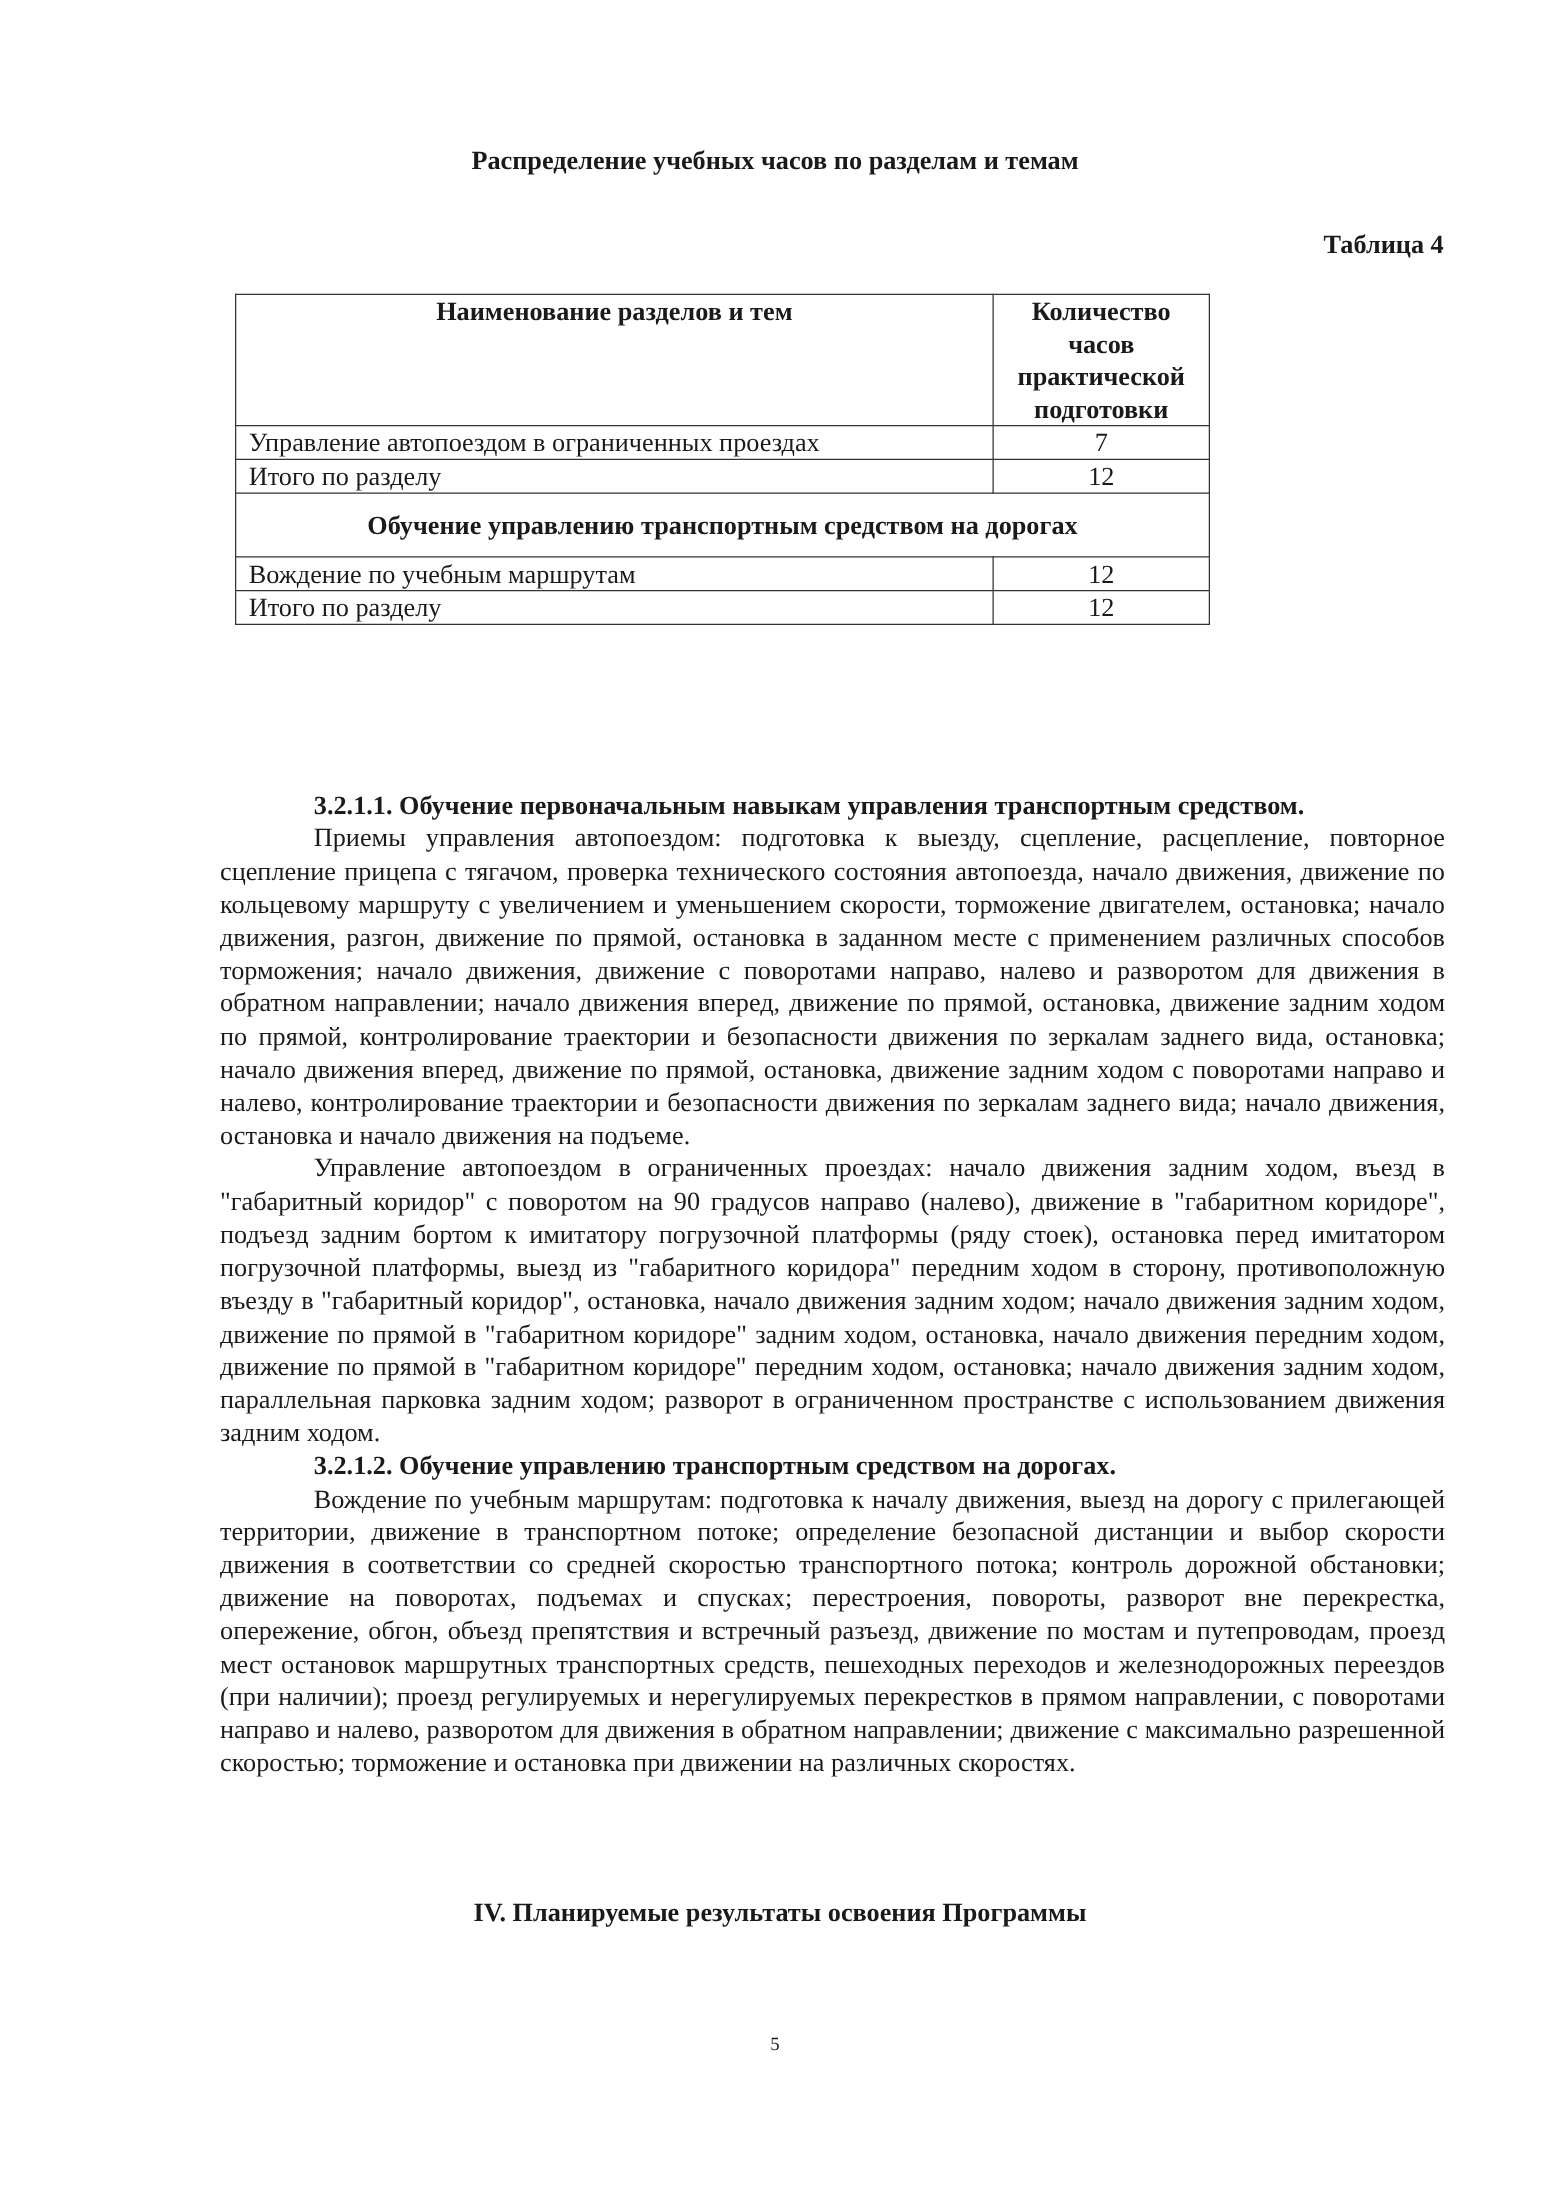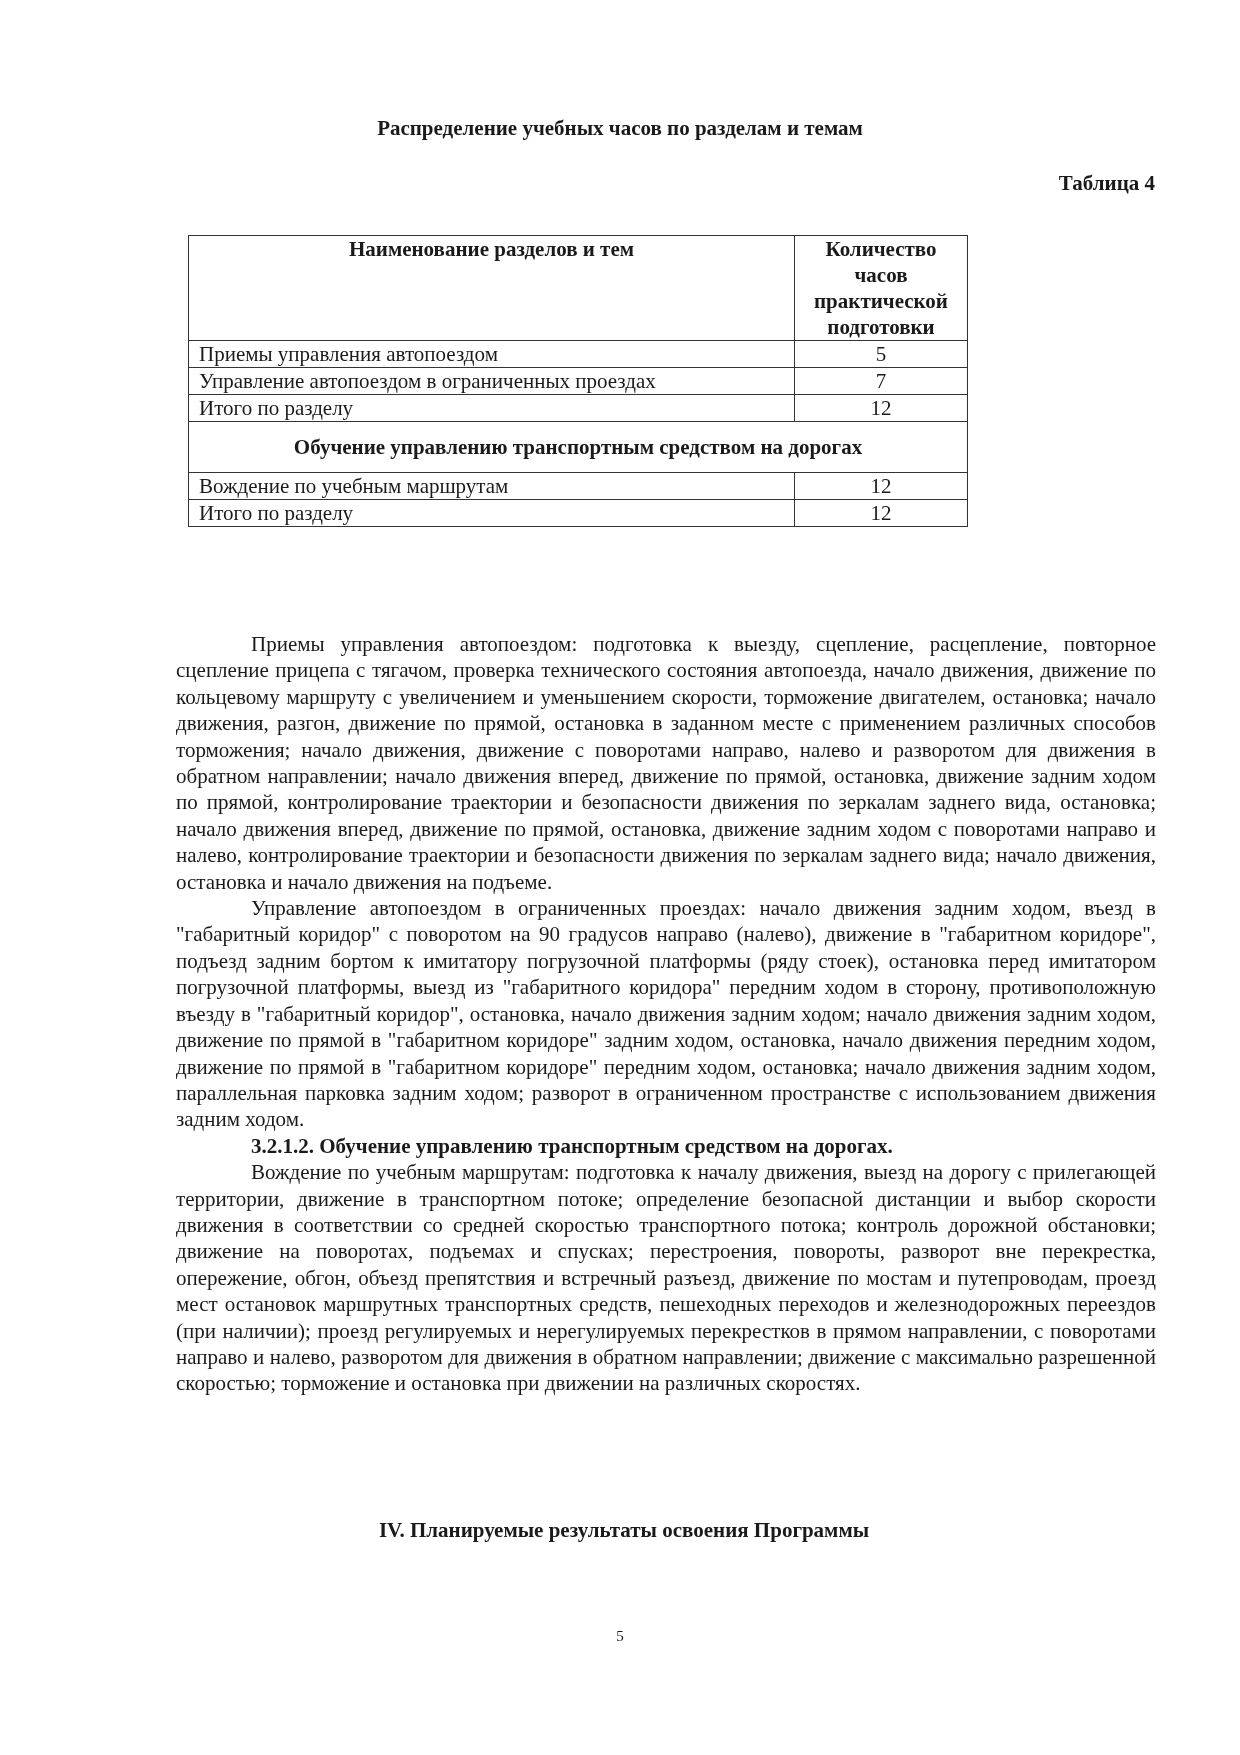--- a/index.html
+++ b/index.html
@@ -1,20 +1,20 @@
 <!DOCTYPE html>
 <html><head>
 <meta charset="utf-8">
 <style>
   html, body { margin: 0; padding: 0; background: #ffffff; }
   body { width: 1240px; height: 1755px; position: relative; overflow: hidden;
          font-family: "Liberation Serif", "DejaVu Serif", serif; color: #1a1a1a; }
   .title { position: absolute; top: 116px; left: 0; width: 1240px; text-align: center;
            font-weight: bold; font-size: 21px; }
-  .table-label { position: absolute; top: 171px; right: 85px; font-weight: bold; font-size: 21px; }
+  .table-label { position: absolute; top: 183px; right: 85px; font-weight: bold; font-size: 21px; }
   table.hours { position: absolute; top: 235px; left: 188px; width: 780px; border-collapse: collapse;
                 font-size: 21px; }
   table.hours td, table.hours th { border: 1.5px solid #333; padding: 0 10px; line-height: 26px; }
   table.hours th { font-weight: bold; vertical-align: top; text-align: center; }
   th.col-name { height: 104px; padding-top: 1px; }
   th.col-hours { width: 152px; padding: 1px 4px; }
   td.section { font-weight: bold; text-align: center; height: 50px; vertical-align: middle; padding-top: 0; }
   td.num { text-align: center; }
   .text { position: absolute; left: 176px; width: 980px; font-size: 21px; line-height: 26.4px; }
   .text p { margin: 0; text-align: justify; text-indent: 75px; }
@@ -29,24 +29,20 @@
 <div class="title">Распределение учебных часов по разделам и темам</div>
 <div class="table-label">Таблица 4</div>
 
 <table class="hours">
   <tbody>
       <tr>
     <th class="col-name">Наименование разделов и тем</th>
     <th class="col-hours">Количество часов практической подготовки</th>
   </tr>
   <tr>
-    <td>Приемы управления автопоездом</td>
-    <td class="num">5</td>
-  </tr>
-  <tr>
     <td>Управление автопоездом в ограниченных проездах</td>
     <td class="num">7</td>
   </tr>
   <tr>
     <td>Итого по разделу</td>
     <td class="num">12</td>
   </tr>
   <tr>
     <td colspan="2" class="section">Обучение управлению транспортным средством на дорогах</td>
   </tr>
@@ -55,20 +51,21 @@
     <td class="num">12</td>
   </tr>
   <tr>
     <td>Итого по разделу</td>
     <td class="num">12</td>
   </tr>
 </tbody>
   </table>
 
 <div class="text" style="top: 631px;">
+  <p class="heading">3.2.1.1. Обучение первоначальным навыкам управления транспортным средством.</p>
   <p>Приемы управления автопоездом: подготовка к выезду, сцепление, расцепление, повторное сцепление прицепа с тягачом, проверка технического состояния автопоезда, начало движения, движение по кольцевому маршруту с увеличением и уменьшением скорости, торможение двигателем, остановка; начало движения, разгон, движение по прямой, остановка в заданном месте с применением различных способов торможения; начало движения, движение с поворотами направо, налево и разворотом для движения в обратном направлении; начало движения вперед, движение по прямой, остановка, движение задним ходом по прямой, контролирование траектории и безопасности движения по зеркалам заднего вида, остановка; начало движения вперед, движение по прямой, остановка, движение задним ходом с поворотами направо и налево, контролирование траектории и безопасности движения по зеркалам заднего вида; начало движения, остановка и начало движения на подъеме.</p>
   <p>Управление автопоездом в ограниченных проездах: начало движения задним ходом, въезд в "габаритный коридор" с поворотом на 90 градусов направо (налево), движение в "габаритном коридоре", подъезд задним бортом к имитатору погрузочной платформы (ряду стоек), остановка перед имитатором погрузочной платформы, выезд из "габаритного коридора" передним ходом в сторону, противоположную въезду в "габаритный коридор", остановка, начало движения задним ходом; начало движения задним ходом, движение по прямой в "габаритном коридоре" задним ходом, остановка, начало движения передним ходом, движение по прямой в "габаритном коридоре" передним ходом, остановка; начало движения задним ходом, параллельная парковка задним ходом; разворот в ограниченном пространстве с использованием движения задним ходом.</p>
   <p class="heading">3.2.1.2. Обучение управлению транспортным средством на дорогах.</p>
   <p>Вождение по учебным маршрутам: подготовка к началу движения, выезд на дорогу с прилегающей территории, движение в транспортном потоке; определение безопасной дистанции и выбор скорости движения в соответствии со средней скоростью транспортного потока; контроль дорожной обстановки; движение на поворотах, подъемах и спусках; перестроения, повороты, разворот вне перекрестка, опережение, обгон, объезд препятствия и встречный разъезд, движение по мостам и путепроводам, проезд мест остановок маршрутных транспортных средств, пешеходных переходов и железнодорожных переездов (при наличии); проезд регулируемых и нерегулируемых перекрестков в прямом направлении, с поворотами направо и налево, разворотом для движения в обратном направлении; движение с максимально разрешенной скоростью; торможение и остановка при движении на различных скоростях.</p>
 </div>
 
 <div class="sec4">IV. Планируемые результаты освоения Программы</div>
 <div class="pagenum">5</div>
 
 </body></html>

